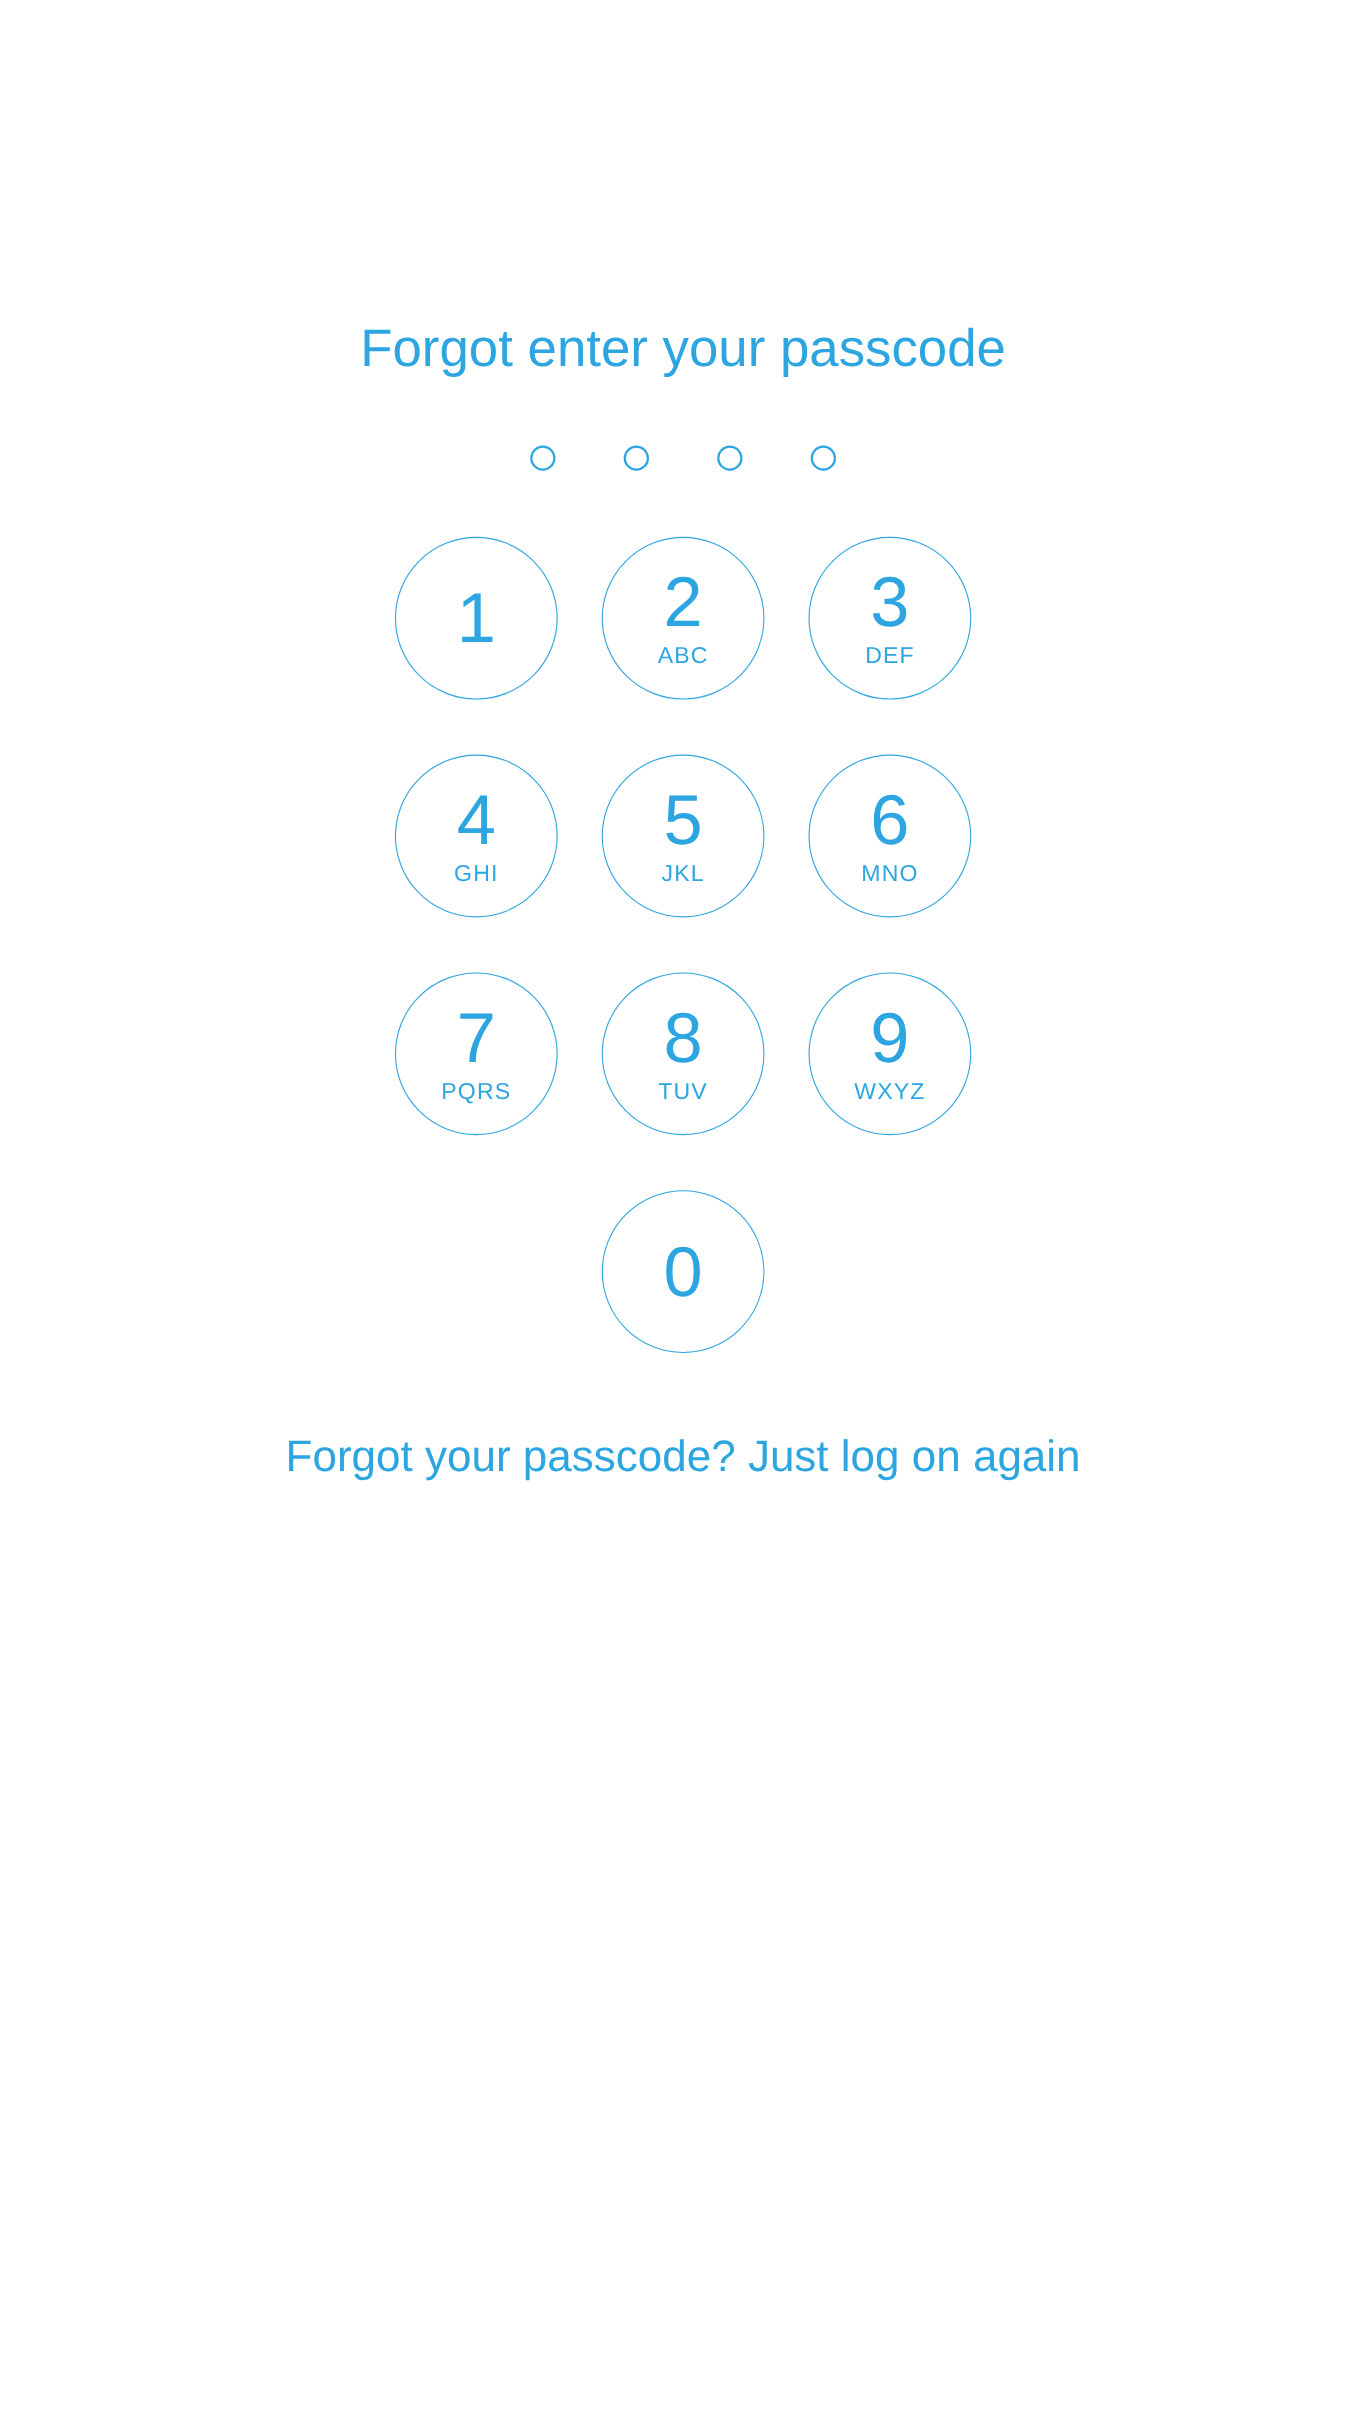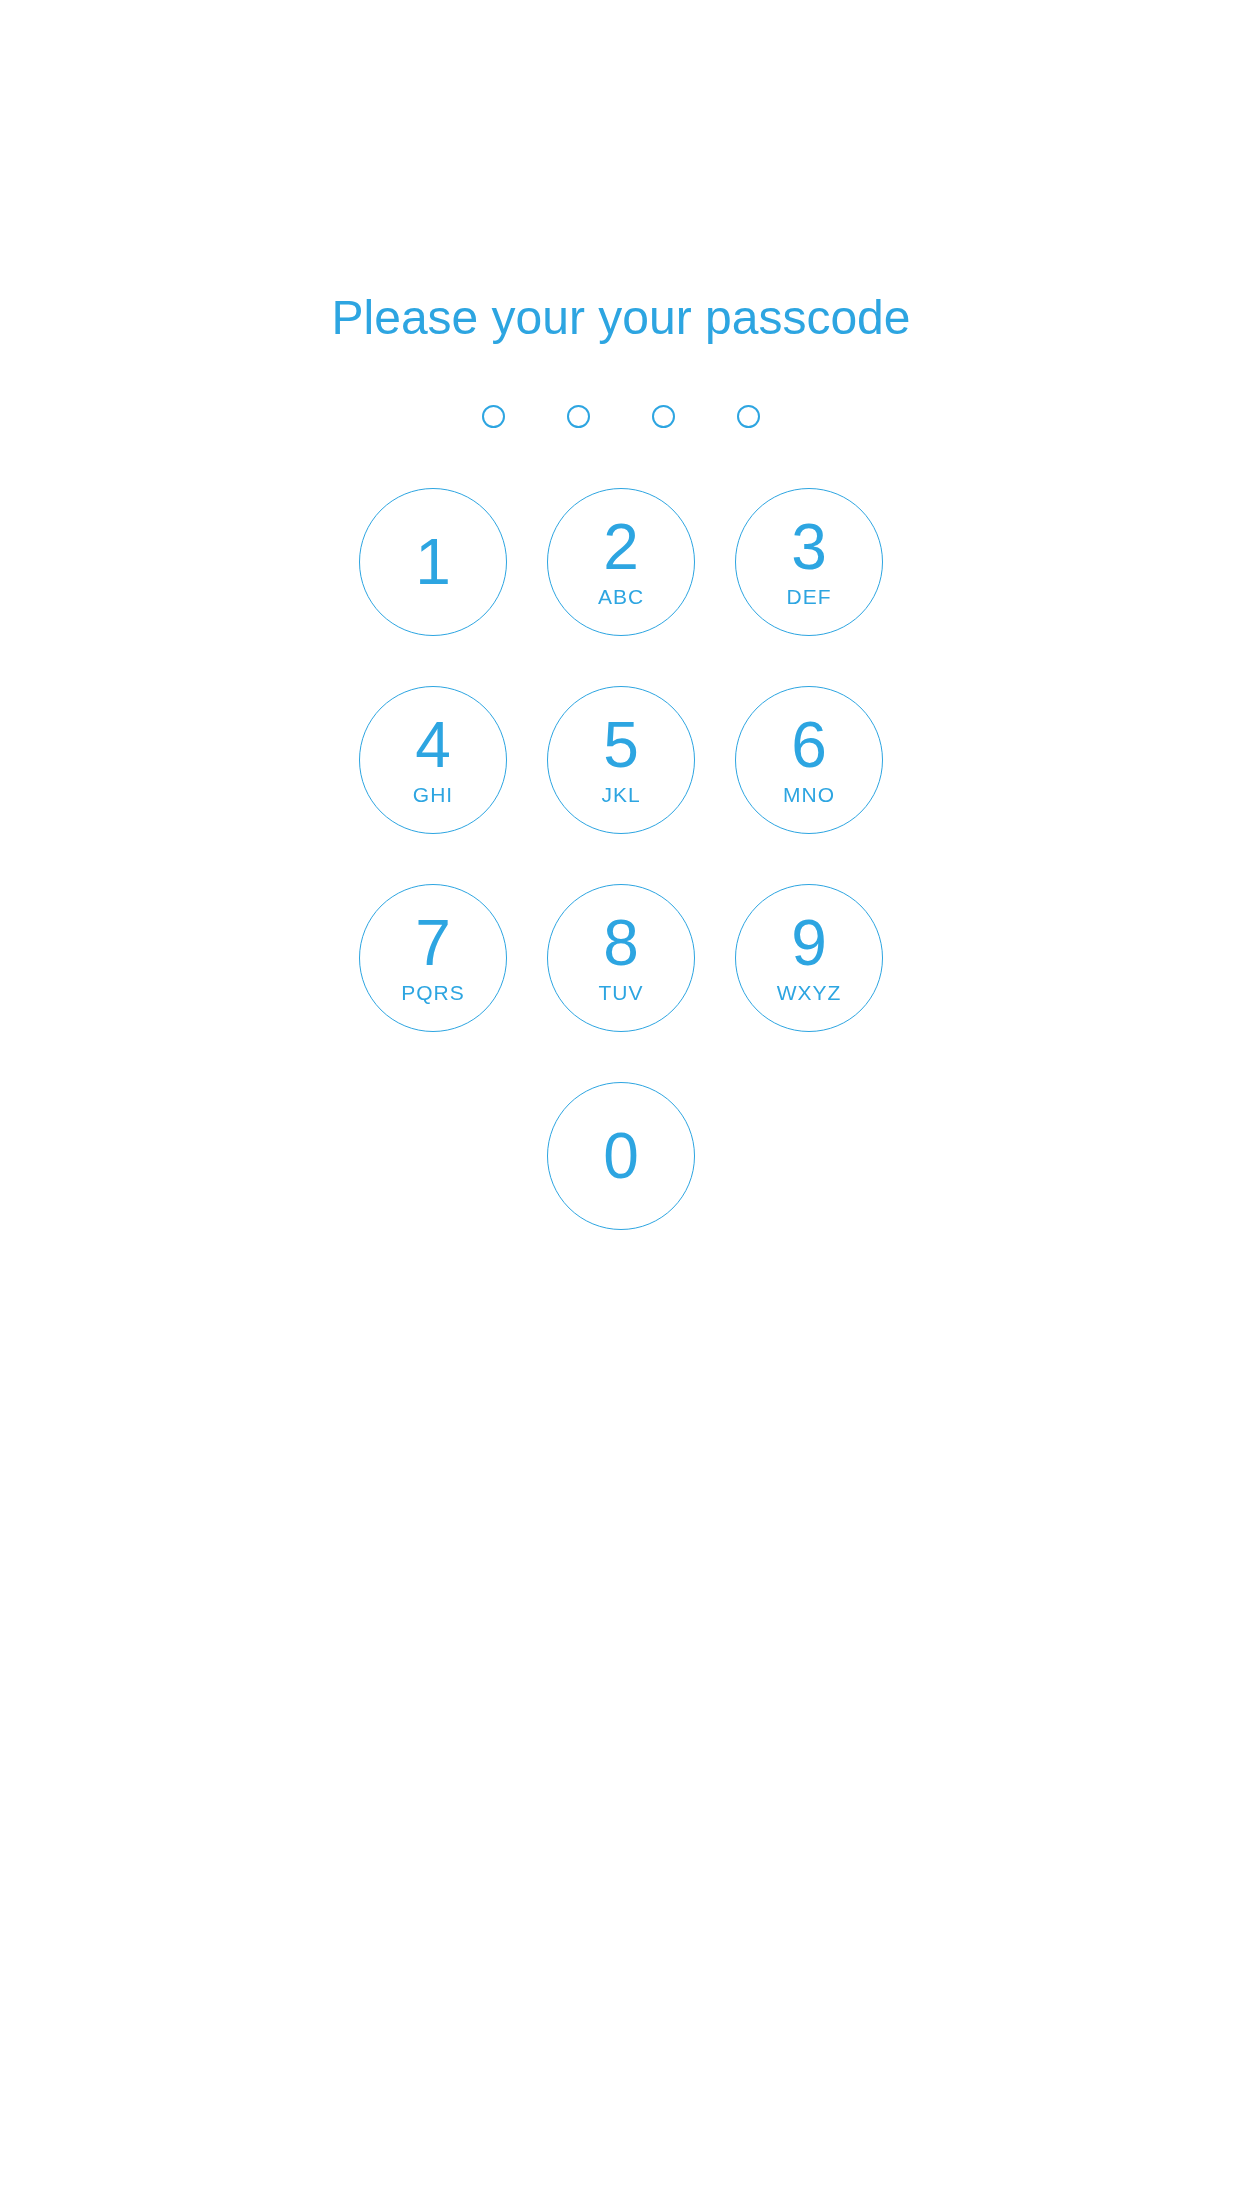--- a/index.html
+++ b/index.html
@@ -92,21 +92,21 @@
       background: none;
       border: none;
       cursor: pointer;
       font-family: inherit;
     }
   </style>
 </head>
 <body>
 
 <div class="container">
-  <div class="title">Please your your passcode</div>
+  <div class="title">Forgot enter your passcode</div>
 
   <div class="dots">
     <div class="dot"></div>
     <div class="dot"></div>
     <div class="dot"></div>
     <div class="dot"></div>
   </div>
 
   <div class="keypad">
     <div class="keypad-row">
@@ -153,13 +153,14 @@
       </button>
     </div>
 
     <div class="keypad-row">
       <button class="key">
         <span class="key-digit key-digit-only">0</span>
       </button>
     </div>
   </div>
 
+  <button class="forgot-link">Forgot your passcode? Just log on again</button>
 </div>
 
 </body></html>

